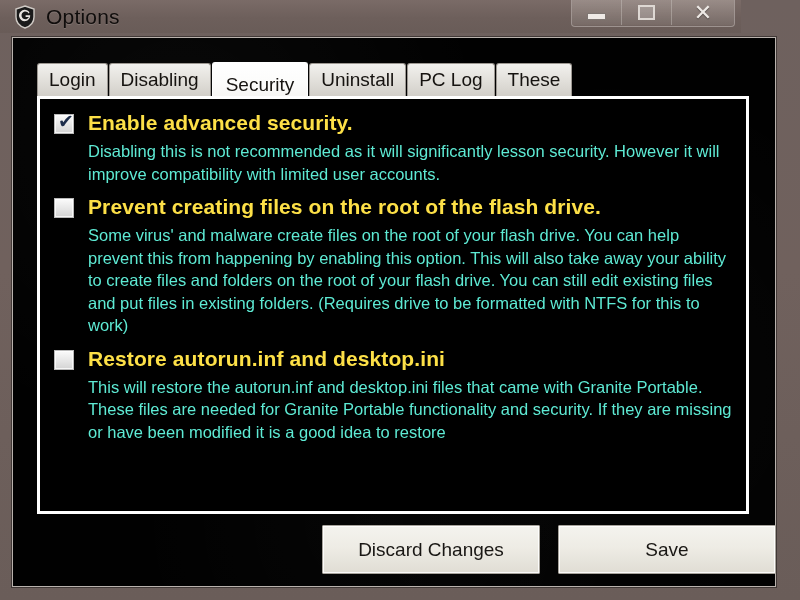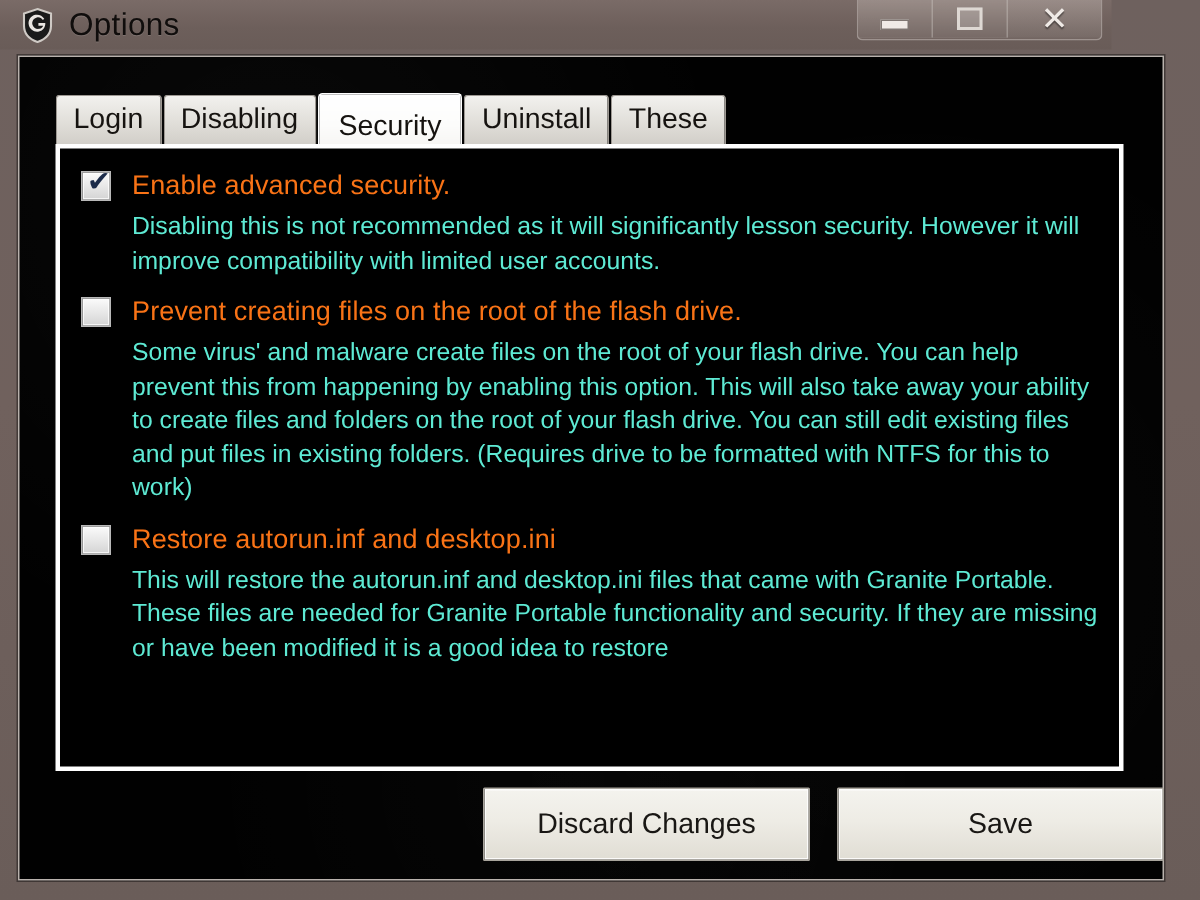--- a/index.html
+++ b/index.html
@@ -193,25 +193,26 @@
   .checkbox .tick {
     position: absolute;
     left: 3px; top: -3px;
     font-size: 19px;
     line-height: 19px;
     color: #1c2c4a;
     font-weight: 700;
     font-family: "DejaVu Sans", sans-serif;
   }
   .opt-title {
-    font-size: 18px;
-    color: #f97316;
+    font-size: 21px;
+    color: #fde047;
     line-height: 30px;
     letter-spacing: 0.1px;
     white-space: nowrap;
+    font-weight: bold;
   }
   .opt-desc {
     font-size: 16.5px;
     color: #5eead4;
     line-height: 22.5px;
     margin: 2px 0 0 34px;
     max-width: 672px;
   }
 
   
@@ -278,20 +279,23 @@
       <div class="tab">
           <span>Disabling</span>
         </div>
       <div class="tab active">
           <span>Security</span>
         </div>
       <div class="tab">
           <span>Uninstall</span>
         </div>
       <div class="tab">
+          <span>PC Log</span>
+        </div>
+      <div class="tab">
           <span>These</span>
         </div>
     </div>
 
     <div id="tabpanel">
       <div id="panel-inner">
 
         <div class="option">
           <div class="opt-head">
             <span class="checkbox">

